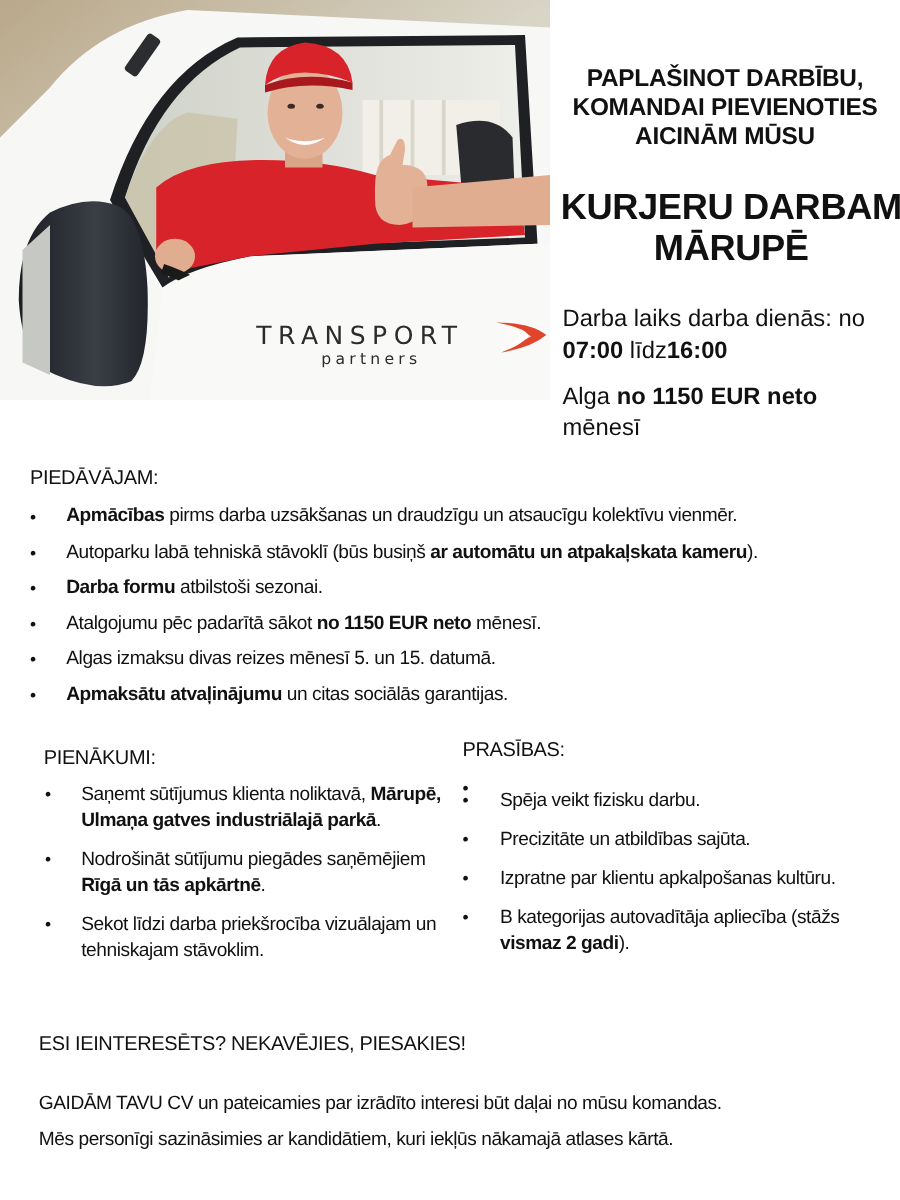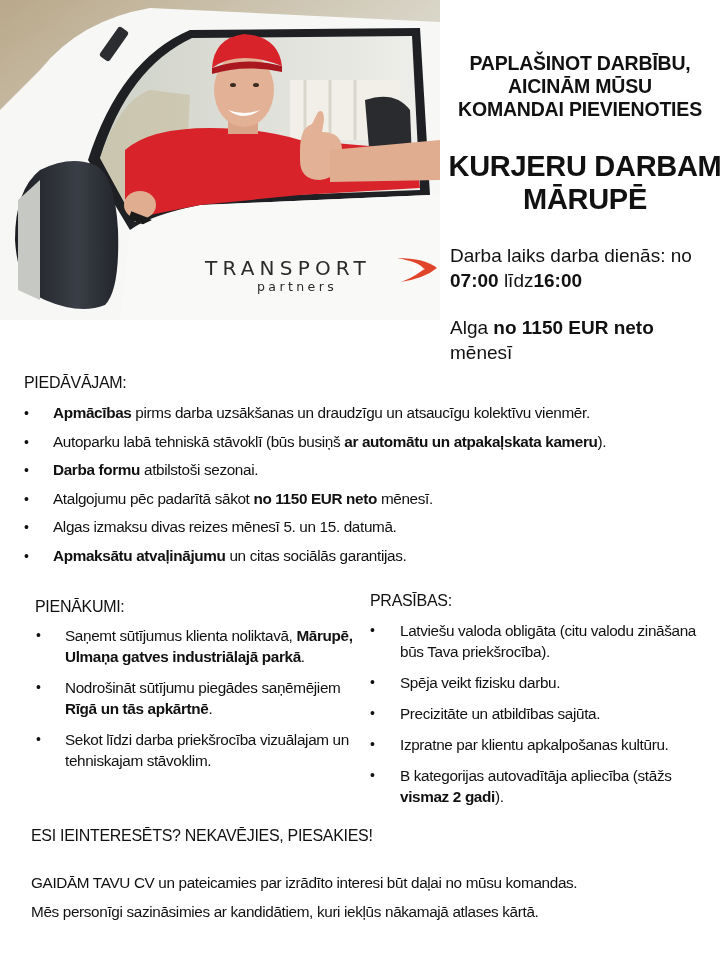--- a/index.html
+++ b/index.html
@@ -39,21 +39,21 @@
       text-align: center; font-weight: bold; font-size: 29px; line-height: 33px;
       letter-spacing: -0.3px;
     }
     .job-title div { white-space: nowrap; }
 
     .info {
       position: absolute; left: 450px; top: 243px; width: 268px;
       font-size: 19px; line-height: 25px;
     }
     .info p { white-space: nowrap; }
-    .info .gap { margin-top: 22px; }
+    .info .gap { margin-top: 12px; }
 
     
     .section-title {
       position: absolute; font-weight: normal; font-size: 16px; line-height: 20px;
       letter-spacing: -0.3px; white-space: nowrap;
     }
     .list { position: absolute; list-style: none; }
     .list li {
       position: relative; font-size: 15.3px; letter-spacing: -0.35px;
       color: #111; white-space: nowrap;
@@ -152,22 +152,22 @@
     <span class="logo-sub">partners</span>
     <svg class="logo-swoosh" width="44" height="28" viewBox="0 0 44 28">
       <path d="M2,2 Q30,2 42,12 Q30,22 6,26 Q26,18 28,12 Q24,6 2,2 Z" fill="#e0452c"></path>
       <path d="M10,8 Q24,9 30,13 Q22,18 12,20 Q20,15 20,13 Q18,10 10,8 Z" fill="#ffffff" opacity="0.85"></path>
     </svg>
   </div>
 </div>
 
 <div class="headline">
   <div>PAPLAŠINOT DARBĪBU,</div>
+  <div>KOMANDAI PIEVIENOTIES</div>
   <div>AICINĀM MŪSU</div>
-  <div>KOMANDAI PIEVIENOTIES</div>
 </div>
 
 <div class="job-title">
   <div>KURJERU DARBAM</div>
   <div>MĀRUPĒ</div>
 </div>
 
 <div class="info">
   <p>Darba laiks darba dienās: no</p>
   <p><b>07:00</b><span> līdz</span><b>16:00</b></p>
@@ -187,21 +187,21 @@
 
 <div class="section-title" style="left:35px; top:597px;">PIENĀKUMI:</div>
 <ul class="list duties-list">
   <li><span class="dot">•</span><span>Saņemt sūtījumus klienta noliktavā, </span><b>Mārupē, Ulmaņa gatves industriālajā parkā</b><span>.</span></li>
   <li><span class="dot">•</span><span>Nodrošināt sūtījumu piegādes saņēmējiem </span><b>Rīgā un tās apkārtnē</b><span>.</span></li>
   <li><span class="dot">•</span><span>Sekot līdzi darba priekšrocība vizuālajam un tehniskajam stāvoklim.</span></li>
 </ul>
 
 <div class="section-title" style="left:370px; top:591px;">PRASĪBAS:</div>
 <ul class="list req-list">
-  <li><span class="dot">•</span><span>Latviešu valoda obligāta (citu valodu zināšana būs Tava priekšrocība).</span></li>
+  <li><span class="dot">•</span></li>
   <li><span class="dot">•</span><span>Spēja veikt fizisku darbu.</span></li>
   <li><span class="dot">•</span><span>Precizitāte un atbildības sajūta.</span></li>
   <li><span class="dot">•</span><span>Izpratne par klientu apkalpošanas kultūru.</span></li>
   <li><span class="dot">•</span><span>B kategorijas autovadītāja apliecība (stāžs </span><b>vismaz 2 gadi</b><span>).</span></li>
 </ul>
 
 <div class="section-title" style="left:31px; top:826px;">ESI IEINTERESĒTS? NEKAVĒJIES, PIESAKIES!</div>
 <div class="closing">
   <p>GAIDĀM TAVU CV un pateicamies par izrādīto interesi būt daļai no mūsu komandas.</p>
   <p>Mēs personīgi sazināsimies ar kandidātiem, kuri iekļūs nākamajā atlases kārtā.</p>

